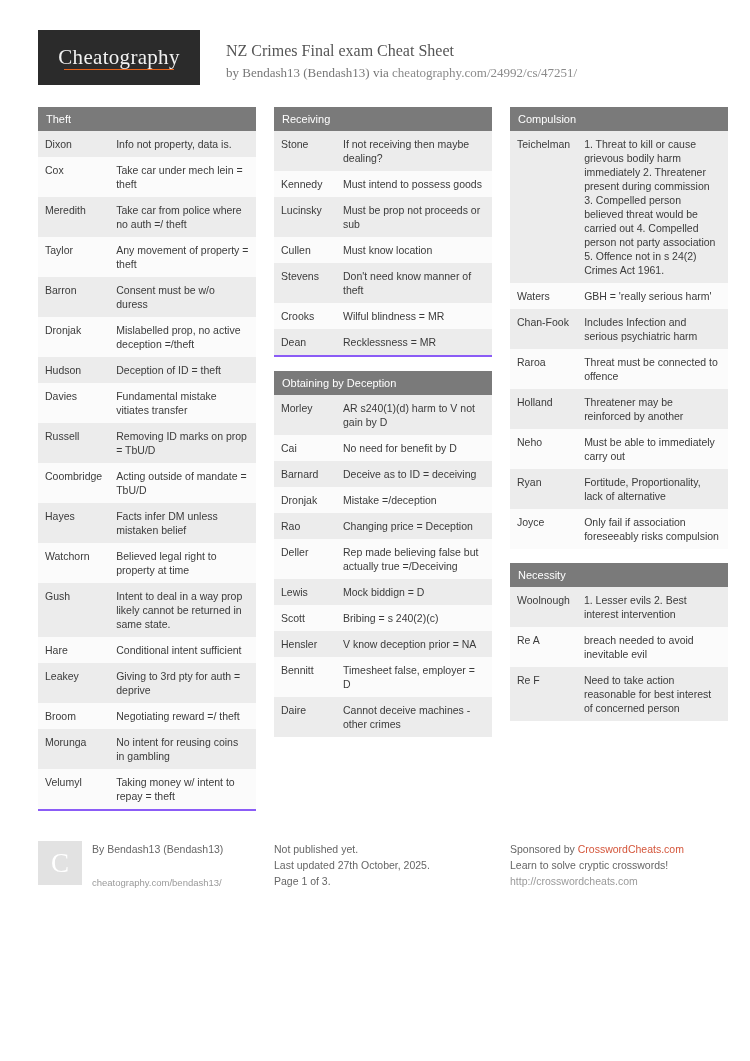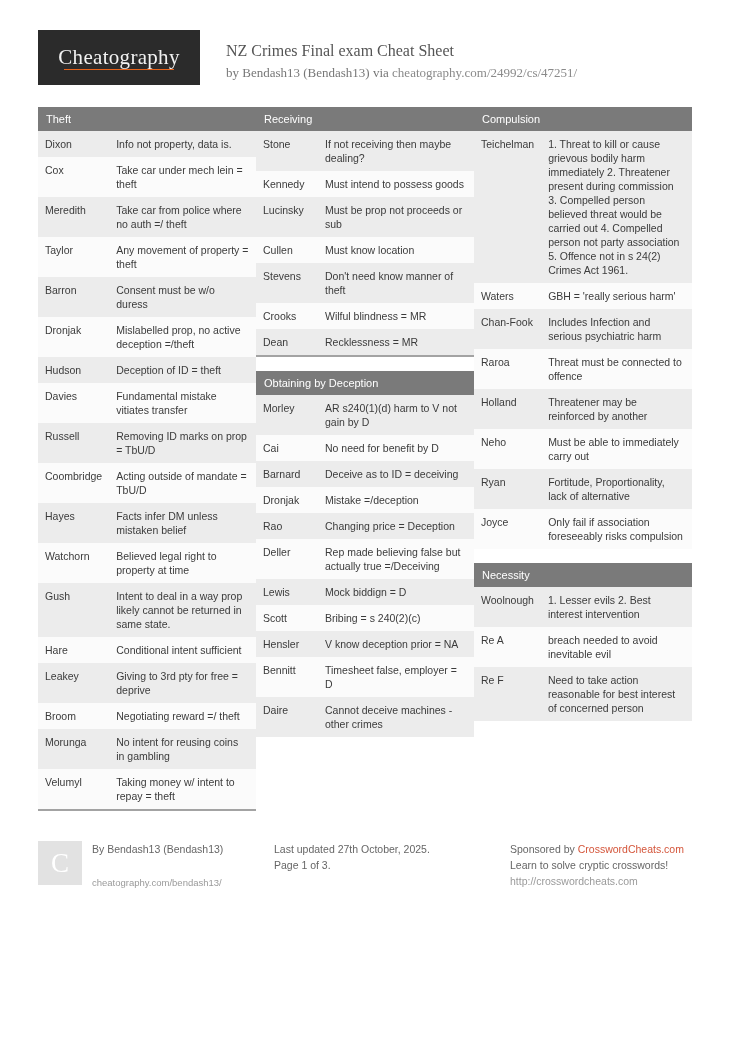--- a/index.html
+++ b/index.html
@@ -67,20 +67,21 @@
     line-height: 20px;
     margin-top: 2px;
   }
   .sheet-byline a, .link {
     color: #8a8a8a;
     text-decoration: none;
   }
   
   .columns {
     display: flex;
+    gap: 18px;
     padding: 22px 38px 0 38px;
   }
   .col { width: 218px; flex: 0 0 218px; }
 
   .card { margin-bottom: 14px; }
   .card-head {
     background: #7a7a7a;
     color: #ffffff;
     font-size: 11px;
     padding: 5px 8px;
@@ -94,21 +95,21 @@
   table.kv td {
     padding: 6px 7px;
     vertical-align: top;
     line-height: 14px;
     color: #3b3b3b;
   }
   table.kv tr:nth-child(odd) td { background: #ececec; }
   table.kv tr:nth-child(even) td { background: #fbfbfb; }
   td.k { width: 62px; }
   td.v { }
-  .card.bordered table.kv { border-bottom: 2px solid #a3a3a3; }
+  .card.bordered table.kv { border-bottom: 2px solid #8b5cf6; }
 
   
   .footer {
     display: flex;
     gap: 18px;
     padding: 16px 38px 0 38px;
     font-size: 10.5px;
     color: #666666;
     line-height: 16px;
   }
@@ -202,21 +203,21 @@
               <tr>
                 <td class="k">Gush</td>
                 <td class="v">Intent to deal in a way prop likely cannot be returned in same state.</td>
               </tr>
               <tr>
                 <td class="k">Hare</td>
                 <td class="v">Conditional intent sufficient</td>
               </tr>
               <tr>
                 <td class="k">Leakey</td>
-                <td class="v">Giving to 3rd pty for free = deprive</td>
+                <td class="v">Giving to 3rd pty for auth = deprive</td>
               </tr>
               <tr>
                 <td class="k">Broom</td>
                 <td class="v">Negotiating reward =/ theft</td>
               </tr>
               <tr>
                 <td class="k">Morunga</td>
                 <td class="v">No intent for reusing coins in gambling</td>
               </tr>
               <tr>
@@ -379,20 +380,21 @@
 
   <div class="footer">
     <div class="fcol first">
       <div class="badge">C</div>
       <div>
         <div>By Bendash13 (Bendash13)</div>
         <div class="footer-url">cheatography.com/bendash13/</div>
       </div>
     </div>
     <div class="fcol">
+      <div>Not published yet.</div>
       <div>Last updated 27th October, 2025.</div>
       <div>Page 1 of 3.</div>
     </div>
     <div class="fcol">
       <div><span>Sponsored by </span><span class="sponsor-link">CrosswordCheats.com</span></div>
       <div>Learn to solve cryptic crosswords!</div>
       <div class="muted">http://crosswordcheats.com</div>
     </div>
   </div>
 

